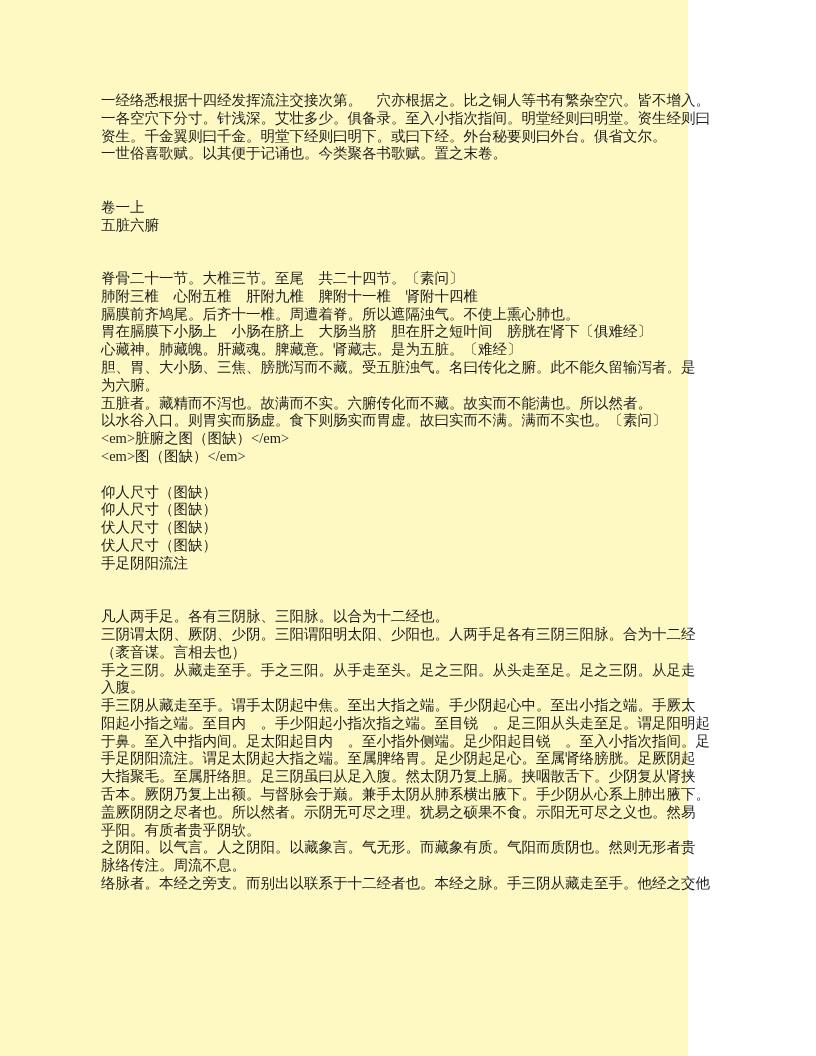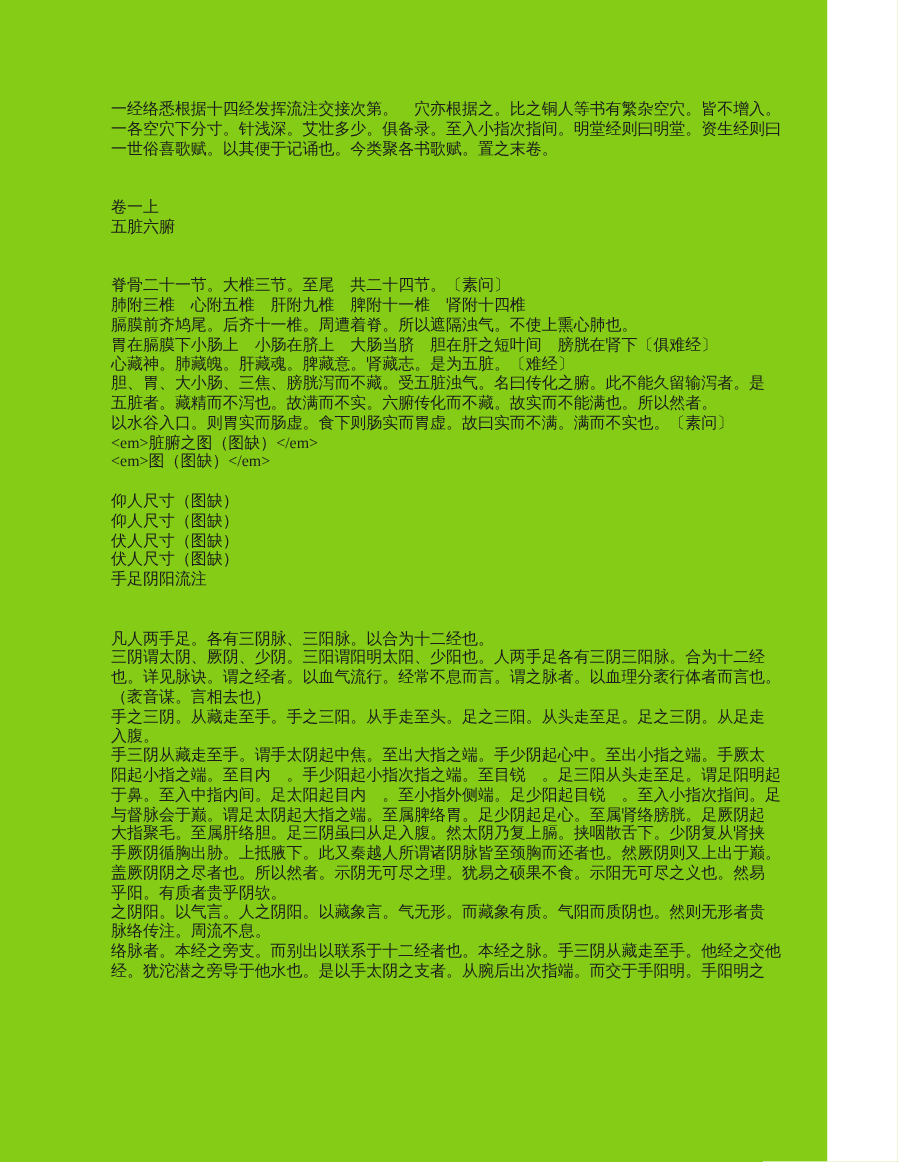--- a/index.html
+++ b/index.html
@@ -10,82 +10,82 @@
   body {
     width: 816px;
     height: 1056px;
     position: relative;
     overflow: hidden;
   }
   .page {
     position: absolute;
     left: 0;
     top: 0;
-    width: 752px;
+    width: 688px;
     height: 1056px;
     box-sizing: border-box;
     padding: 92px 40px 0 101px;
-    background: #84cc16;
+    background: #fef9c3;
   }
   .text-block {
     font-family: "Liberation Serif", "DejaVu Serif", serif;
     font-size: 14.5px;
     line-height: 17.8px;
     color: #1c1c1c;
   }
   .text-line {
     height: 17.8px;
     white-space: pre;
     overflow: visible;
   }
 </style>
 </head>
 <body>
 
 <div class="page">
   <div class="text-block">
       <div class="text-line">一经络悉根据十四经发挥流注交接次第。　穴亦根据之。比之铜人等书有繁杂空穴。皆不增入。</div>
       <div class="text-line">一各空穴下分寸。针浅深。艾壮多少。俱备录。至入小指次指间。明堂经则曰明堂。资生经则曰</div>
+      <div class="text-line">资生。千金翼则曰千金。明堂下经则曰明下。或曰下经。外台秘要则曰外台。俱省文尔。</div>
       <div class="text-line">一世俗喜歌赋。以其便于记诵也。今类聚各书歌赋。置之末卷。</div>
       <div class="text-line"></div>
       <div class="text-line"></div>
       <div class="text-line">卷一上</div>
       <div class="text-line">五脏六腑</div>
       <div class="text-line"></div>
       <div class="text-line"></div>
       <div class="text-line">脊骨二十一节。大椎三节。至尾　共二十四节。〔素问〕</div>
       <div class="text-line">肺附三椎　心附五椎　肝附九椎　脾附十一椎　肾附十四椎</div>
       <div class="text-line">膈膜前齐鸠尾。后齐十一椎。周遭着脊。所以遮隔浊气。不使上熏心肺也。</div>
       <div class="text-line">胃在膈膜下小肠上　小肠在脐上　大肠当脐　胆在肝之短叶间　膀胱在肾下〔俱难经〕</div>
       <div class="text-line">心藏神。肺藏魄。肝藏魂。脾藏意。肾藏志。是为五脏。〔难经〕</div>
       <div class="text-line">胆、胃、大小肠、三焦、膀胱泻而不藏。受五脏浊气。名曰传化之腑。此不能久留输泻者。是</div>
+      <div class="text-line">为六腑。</div>
       <div class="text-line">五脏者。藏精而不泻也。故满而不实。六腑传化而不藏。故实而不能满也。所以然者。</div>
       <div class="text-line">以水谷入口。则胃实而肠虚。食下则肠实而胃虚。故曰实而不满。满而不实也。〔素问〕</div>
       <div class="text-line">&lt;em&gt;脏腑之图（图缺）&lt;/em&gt;</div>
       <div class="text-line">&lt;em&gt;图（图缺）&lt;/em&gt;</div>
       <div class="text-line"></div>
       <div class="text-line">仰人尺寸（图缺）</div>
       <div class="text-line">仰人尺寸（图缺）</div>
       <div class="text-line">伏人尺寸（图缺）</div>
       <div class="text-line">伏人尺寸（图缺）</div>
       <div class="text-line">手足阴阳流注</div>
       <div class="text-line"></div>
       <div class="text-line"></div>
       <div class="text-line">凡人两手足。各有三阴脉、三阳脉。以合为十二经也。</div>
       <div class="text-line">三阴谓太阴、厥阴、少阴。三阳谓阳明太阳、少阳也。人两手足各有三阴三阳脉。合为十二经</div>
-      <div class="text-line">也。详见脉诀。谓之经者。以血气流行。经常不息而言。谓之脉者。以血理分袤行体者而言也。</div>
       <div class="text-line">（袤音谋。言相去也）</div>
       <div class="text-line">手之三阴。从藏走至手。手之三阳。从手走至头。足之三阳。从头走至足。足之三阴。从足走</div>
       <div class="text-line">入腹。</div>
       <div class="text-line">手三阴从藏走至手。谓手太阴起中焦。至出大指之端。手少阴起心中。至出小指之端。手厥太</div>
       <div class="text-line">阳起小指之端。至目内　。手少阳起小指次指之端。至目锐　。足三阳从头走至足。谓足阳明起</div>
       <div class="text-line">于鼻。至入中指内间。足太阳起目内　。至小指外侧端。足少阳起目锐　。至入小指次指间。足</div>
-      <div class="text-line">与督脉会于巅。谓足太阴起大指之端。至属脾络胃。足少阴起足心。至属肾络膀胱。足厥阴起</div>
+      <div class="text-line">手足阴阳流注。谓足太阴起大指之端。至属脾络胃。足少阴起足心。至属肾络膀胱。足厥阴起</div>
       <div class="text-line">大指聚毛。至属肝络胆。足三阴虽曰从足入腹。然太阴乃复上膈。挟咽散舌下。少阴复从肾挟</div>
-      <div class="text-line">手厥阴循胸出胁。上抵腋下。此又秦越人所谓诸阴脉皆至颈胸而还者也。然厥阴则又上出于巅。</div>
+      <div class="text-line">舌本。厥阴乃复上出额。与督脉会于巅。兼手太阴从肺系横出腋下。手少阴从心系上肺出腋下。</div>
       <div class="text-line">盖厥阴阴之尽者也。所以然者。示阴无可尽之理。犹易之硕果不食。示阳无可尽之义也。然易</div>
       <div class="text-line">乎阳。有质者贵乎阴欤。</div>
       <div class="text-line">之阴阳。以气言。人之阴阳。以藏象言。气无形。而藏象有质。气阳而质阴也。然则无形者贵</div>
       <div class="text-line">脉络传注。周流不息。</div>
       <div class="text-line">络脉者。本经之旁支。而别出以联系于十二经者也。本经之脉。手三阴从藏走至手。他经之交他</div>
-      <div class="text-line">经。犹沱潜之旁导于他水也。是以手太阴之支者。从腕后出次指端。而交于手阳明。手阳明之</div>
     </div>
 </div>
 
 </body></html>

